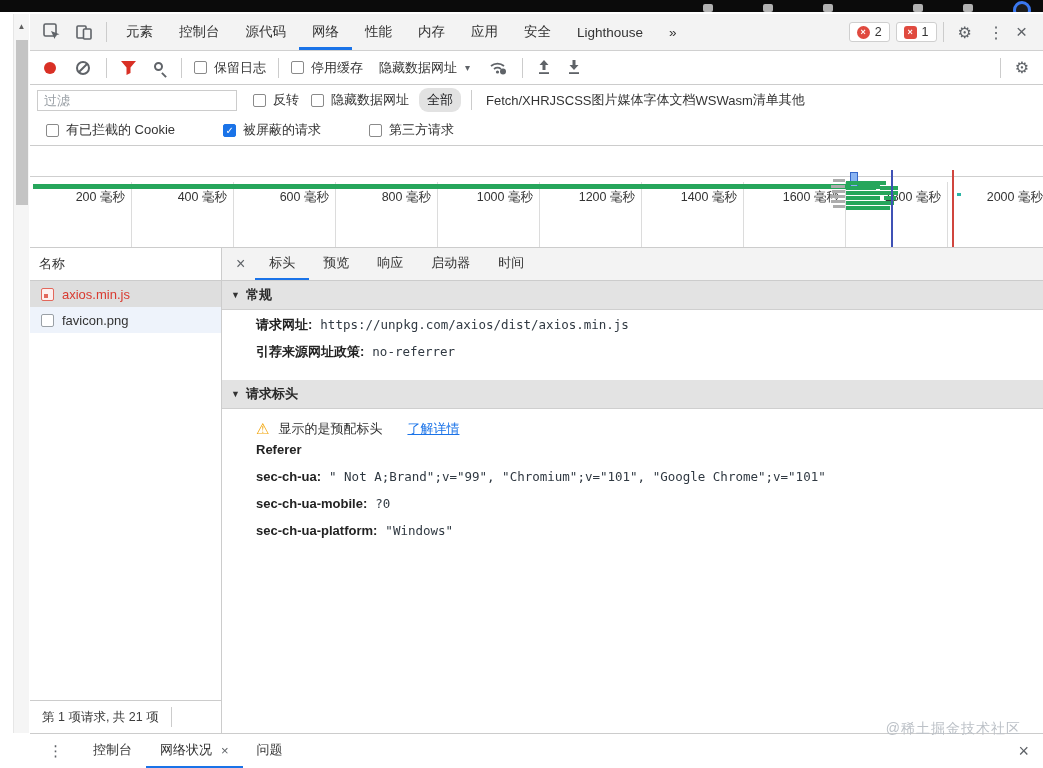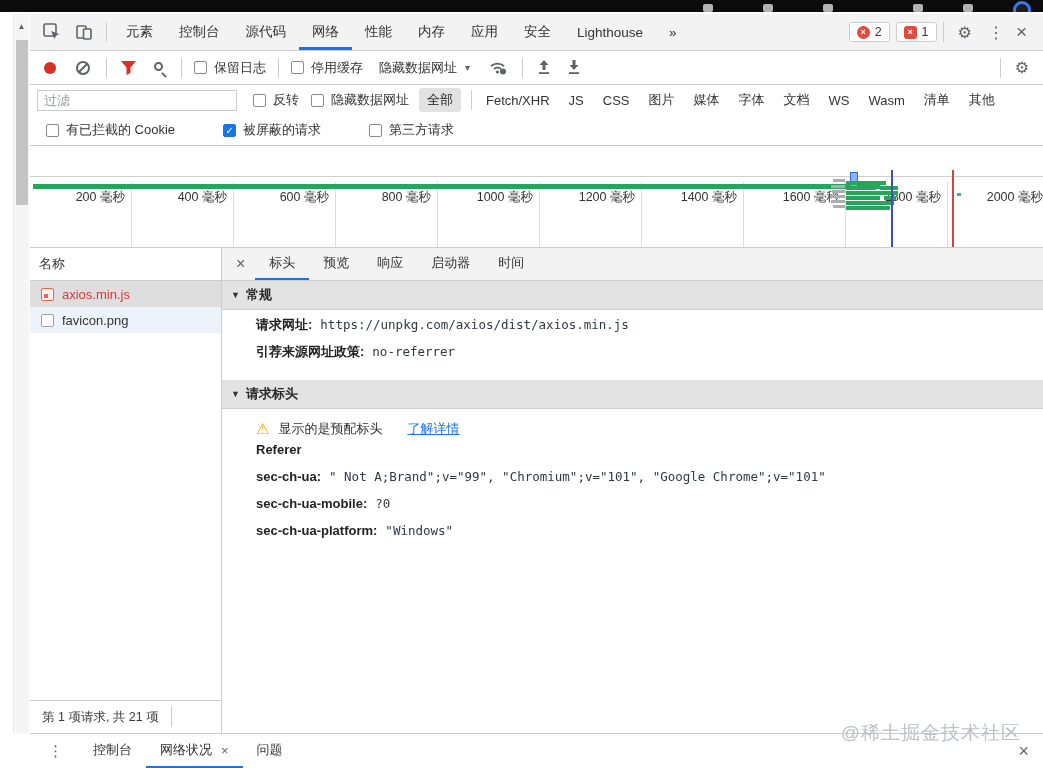--- a/index.html
+++ b/index.html
@@ -46,22 +46,22 @@
     display:flex; align-items:center; justify-content:center; font-size:10px; color:#fff; }
   .cb.checked { background:#1a73e8; border-color:#1a73e8; }
   .select-like { display:flex; align-items:center; gap:8px; padding:0 10px; white-space:nowrap; }
   .caret { font-size:10px; color:#5f6368; }
   .svg-btn { display:flex; align-items:center; padding:0 8px; }
   
   .filter-row { position:absolute; left:30px; top:85px; right:0; height:30px; display:flex; align-items:center; }
   .filter-input { width:200px; height:21px; border:1px solid #ccc; margin:0 10px 0 7px; padding:0 6px;
     font-size:13px; color:#333; font-family:"Liberation Sans",sans-serif; outline:none; }
   .filter-input::placeholder { color:#9aa0a6; }
-  .chip { background:#e2e2e2; border-radius:4px; padding:3px 8px; margin:0 4px; color:#202124; white-space:nowrap; }
-  .type-list { display:flex; align-items:center; gap:19px; margin-left:8px; white-space:nowrap; }
+  .chip { background:#e2e2e2; border-radius:9px; padding:3px 8px; margin:0 4px; color:#202124; white-space:nowrap; }
+  .type-list { display:flex; align-items:center; margin-left:8px; white-space:nowrap; }
   .type-item { color:#333; }
   
   .blocked-row { position:absolute; left:30px; top:115px; right:0; height:30px; display:flex; align-items:center; gap:36px; padding-left:10px; }
   
   .overview { position:absolute; left:30px; top:145px; right:0; height:103px;
     border-top:1px solid #ccc; border-bottom:1px solid #ccc; overflow:hidden; background:#fff; }
   .ticks { display:flex; height:100%;margin-top:36px; }
   .ov-cell { flex:0 0 102px; height:100%; border-right:1px solid #dcdcdc; padding:7px 6px 0 0;
     text-align:right; font-size:12.5px; color:#333; }
   .ruler-line { position:absolute; left:0; right:0; top:30px; height:1px; background:#cfcfcf; }
@@ -102,21 +102,21 @@
   .kv-value { font-family:"DejaVu Sans Mono", monospace; font-size:12.5px; color:#303942; }
   .warn-line { display:flex; align-items:center; height:27px; gap:9px; }
   .warn-ico { color:#f2a60d; font-size:15px; }
   .learn-link { color:#1a73e8; text-decoration:underline;margin-left:16px; }
   
   .drawer { position:absolute; left:30px; right:0; top:733px; height:35px; background:#fff;
     border-top:1px solid #ccc; display:flex; align-items:stretch; }
   .drawer-menu { display:flex; align-items:center; padding:0 16px 0 18px; color:#5f6368; font-size:15px; }
   .drawer-close { margin-left:auto; display:flex; align-items:center; padding:0 14px; color:#5f6368; font-size:18px; }
   .dtab .tab-x { margin-left:9px; font-size:13px; color:#5f6368; }
-  .watermark { position:absolute; right:22px; top:720px; font-size:19px; color:#bcc1c7; letter-spacing:1px; z-index:6; }
+  .watermark { position:absolute; right:22px; top:720px; font-size:14px; color:#bcc1c7; letter-spacing:1px; z-index:6; }
 </style>
 </head>
 <body>
 
 <div class="screen">
 
   <div class="browser-strip">
     <span class="strip-ico" style="right:330px"></span>
     <span class="strip-ico" style="right:270px"></span>
     <span class="strip-ico" style="right:210px"></span>

